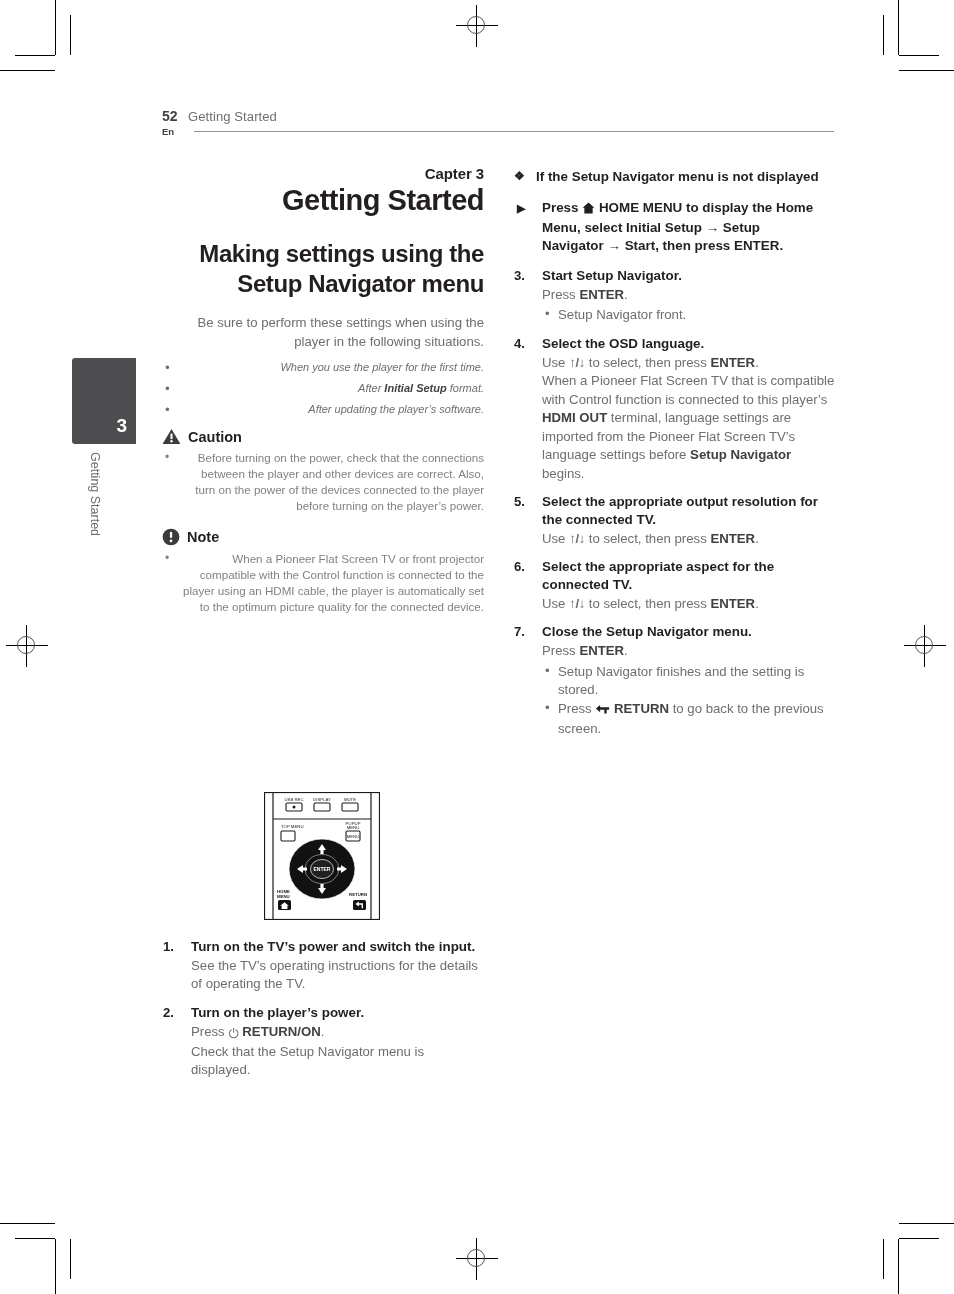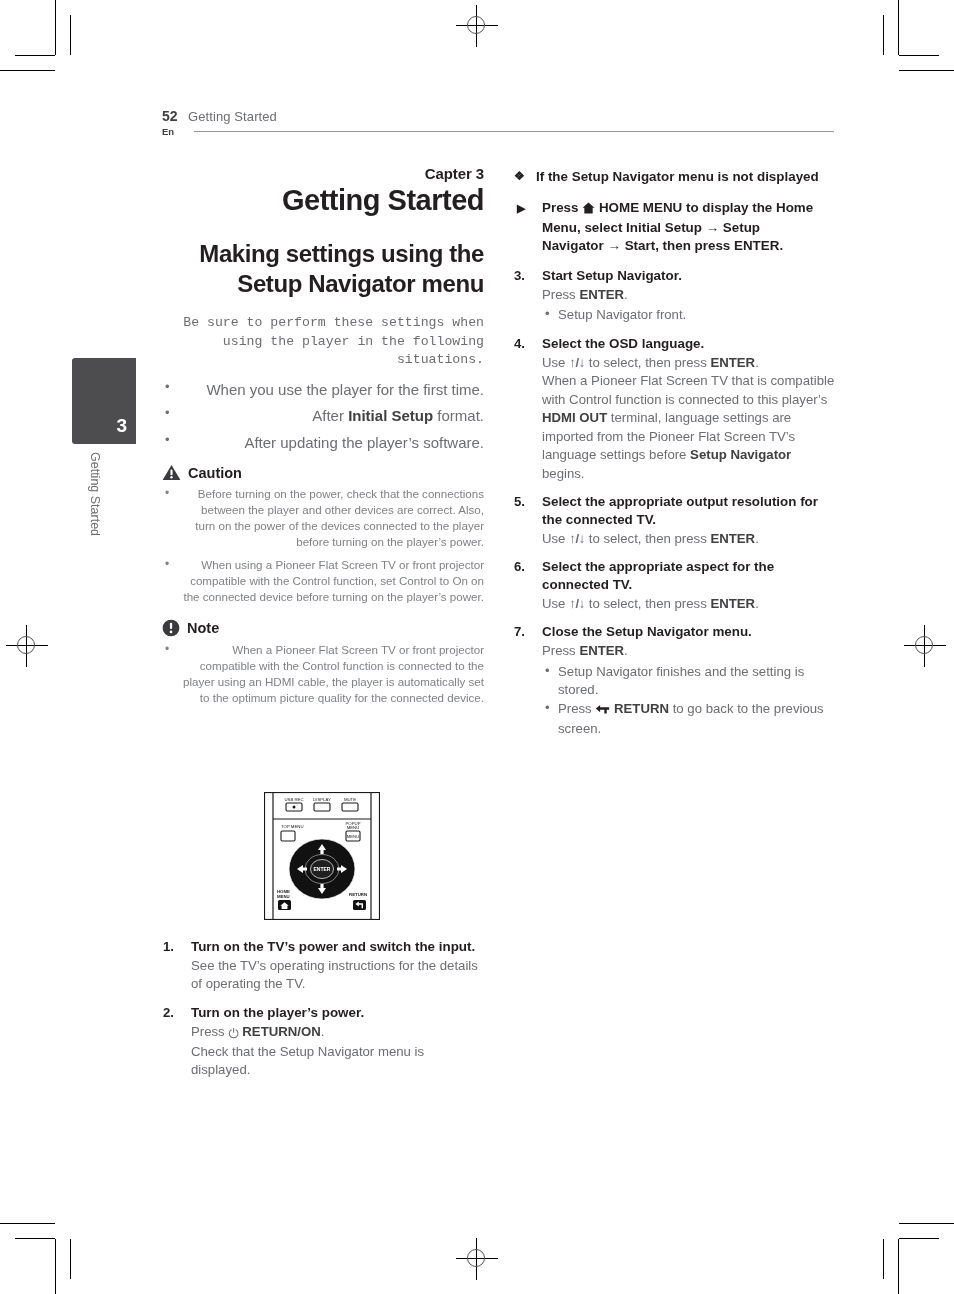--- a/index.html
+++ b/index.html
@@ -142,32 +142,32 @@
     letter-spacing: -.4px;
     line-height: 1.22;
   }
 
   
   .para {
     font-size: 13.2px;
     line-height: 1.42;
     color: #6d6e71;
     margin: 0 0 9px 0;
-    font-family: Liberation Mono, monospace;
   }
   .para b, .bold { font-weight: bold; color: #414042; }
 
   ul.bullets { list-style: none; margin: 0; padding: 0; }
   ul.bullets > li {
     position: relative;
     padding-left: 17px;
-    font-size: 15px;
+    font-size: 11px;
     line-height: 1.42;
     color: #6d6e71;
     margin-bottom: 5px;
+    font-style: italic;
   }
   ul.bullets > li::before {
     content: "\2022";
     position: absolute;
     left: 3px; top: -1px;
     color: #6d6e71;
     font-size: 13px;
   }
 
   
@@ -378,21 +378,20 @@
         <svg class="icon-warning" viewBox="0 0 22 19">
           <path d="M11 0.8 L21.3 18.2 L0.7 18.2 Z" fill="#3b3b3d"></path>
           <rect x="9.8" y="6" width="2.4" height="6.6" rx="1.1" fill="#ffffff"></rect>
           <circle cx="11" cy="15" r="1.4" fill="#ffffff"></circle>
         </svg>
       </span>
       <span class="admon-title">Caution</span>
     </div>
     <ul class="admon-list">
       <li><span>Before turning on the power, check that the connections between the player and other devices are correct. Also, turn on the power of the devices connected to the player before turning on the player’s power.</span></li>
-      <li><span>When using a Pioneer Flat Screen TV or front projector compatible with the Control function, set Control to On on the connected device before turning on the player’s power.</span></li>
     </ul>
 
     <div class="admon-head" style="margin-top:14px;">
       <span>
         <svg class="icon-note" viewBox="0 0 20 20">
           <circle cx="10" cy="10" r="9.3" fill="#3b3b3d"></circle>
           <rect x="8.8" y="4.2" width="2.5" height="7" rx="1.2" fill="#ffffff"></rect>
           <circle cx="10" cy="14.4" r="1.5" fill="#ffffff"></circle>
         </svg>
       </span>

